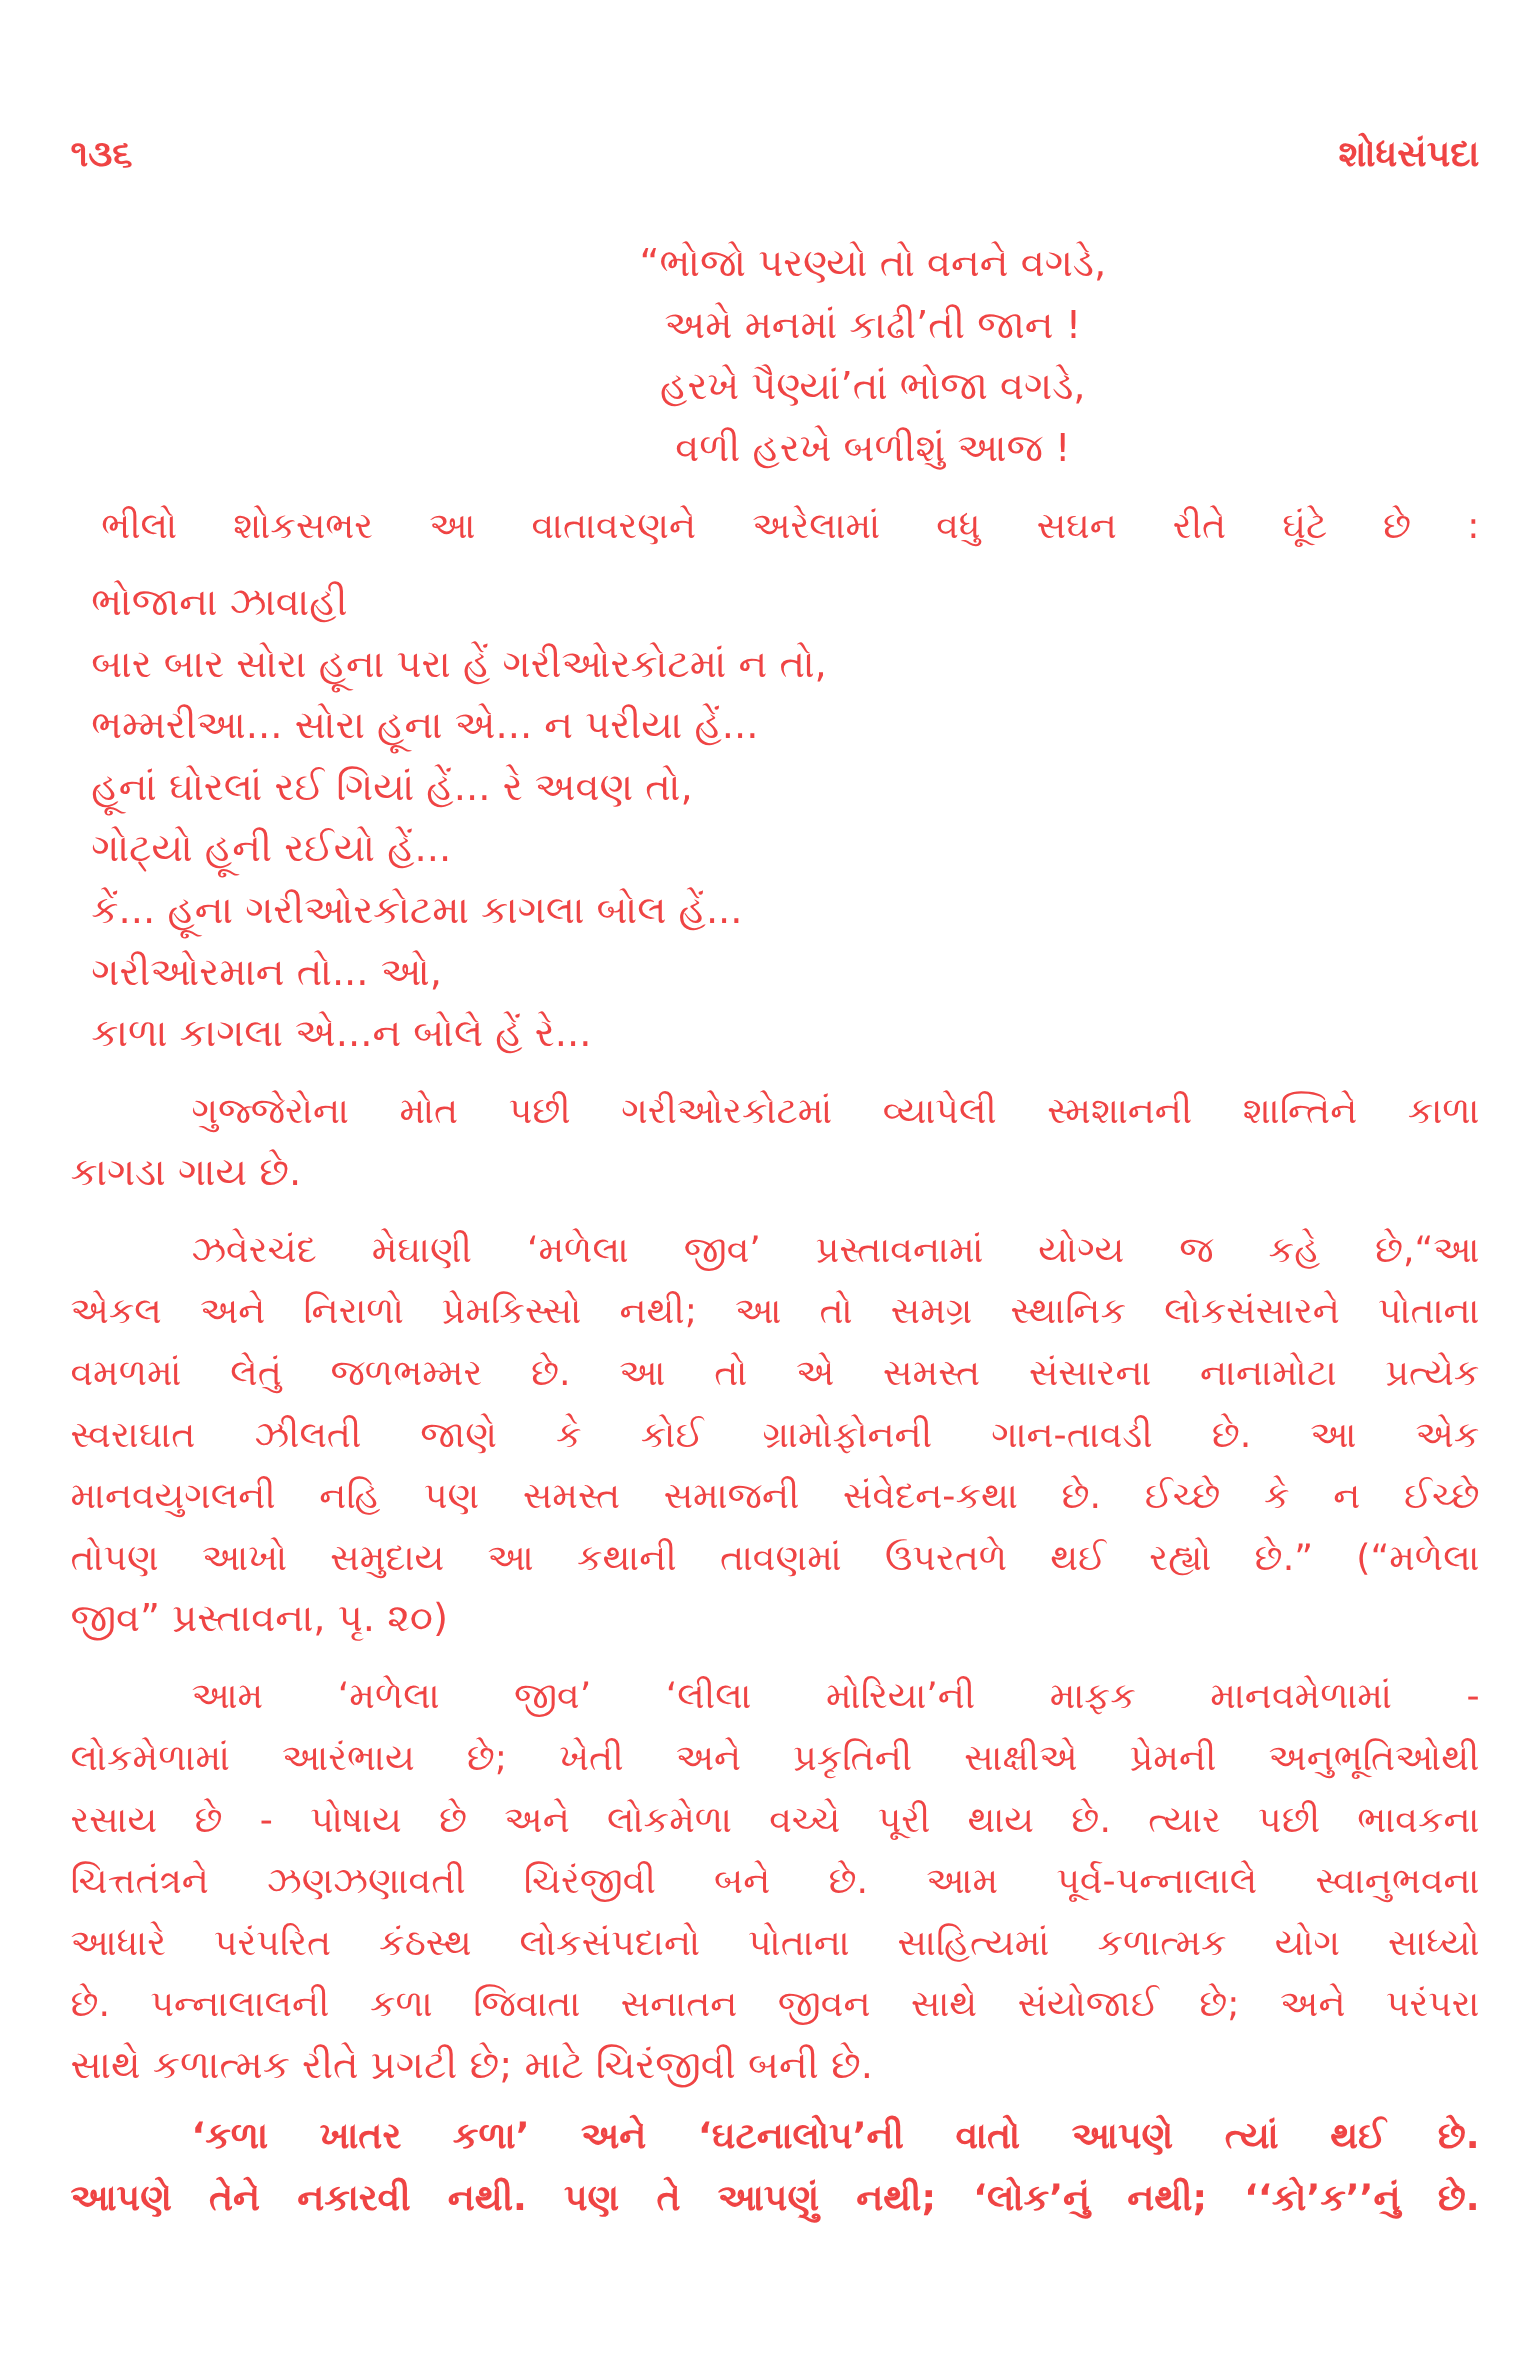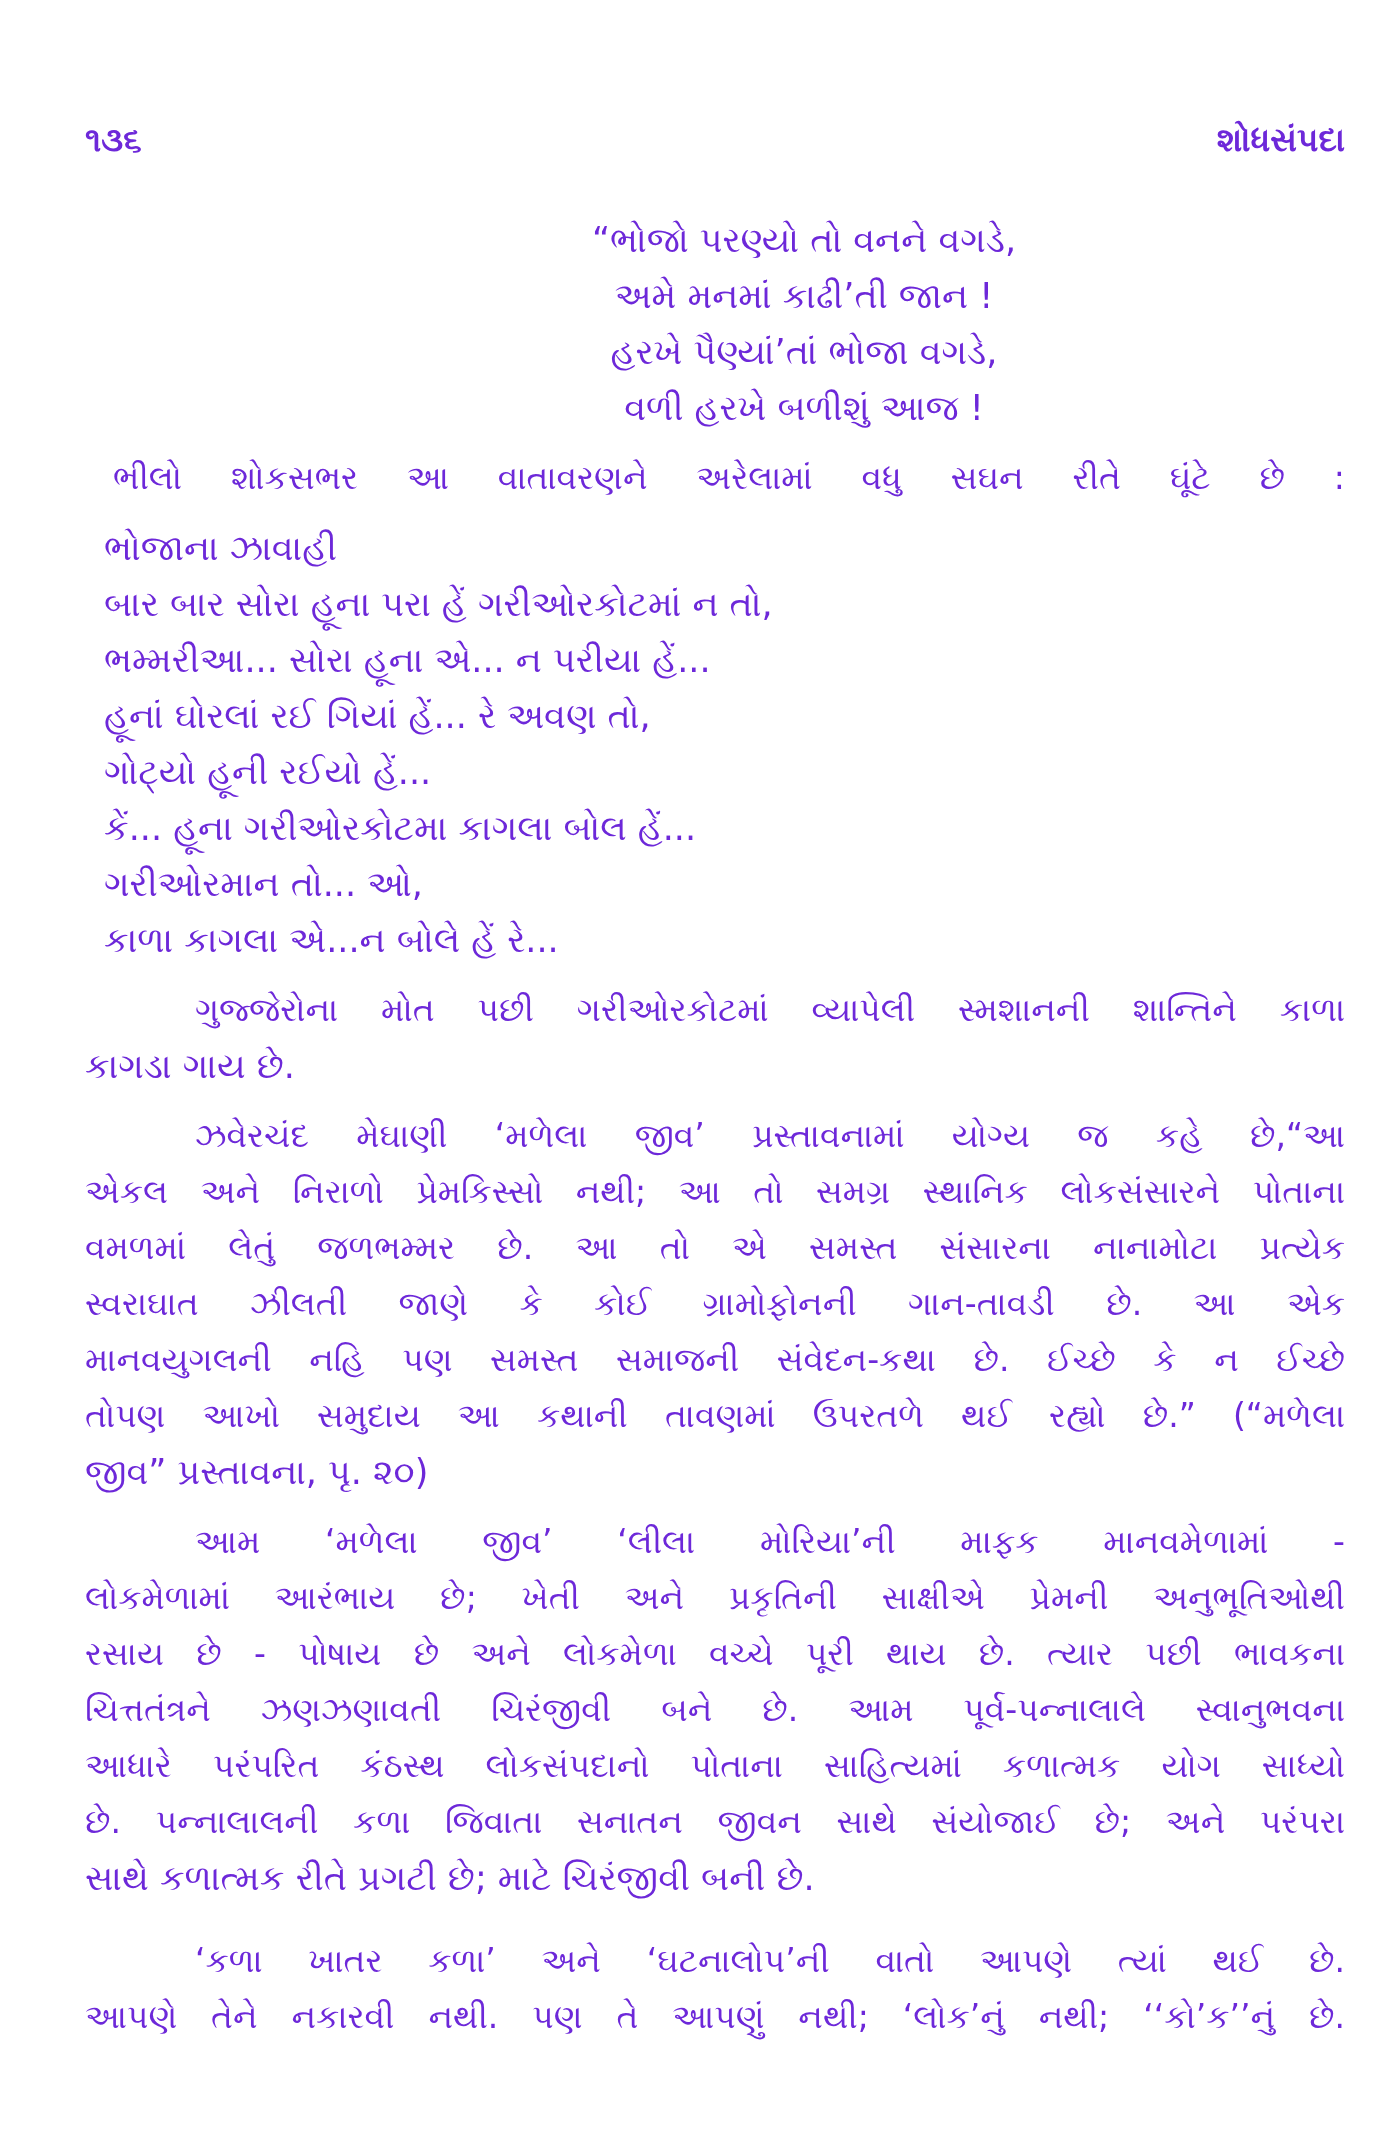--- a/index.html
+++ b/index.html
@@ -1,25 +1,25 @@
 <!DOCTYPE html>
 <html lang="gu"><head>
 <meta charset="utf-8">
 <style>
   html,body{margin:0;padding:0;background:#777;}
   .sheet{
     position:relative;
     width:1390px;height:2154px;
     margin:0 auto;
     background:#ffffff;
-    color:#6d28d9;
+    color:#ef4444;
     font-family:"DejaVu Sans",sans-serif;
     overflow:hidden;
     box-sizing:border-box;
-    padding:118px 45px 0 85px;
+    padding:118px 45px 0 64px;
   }
   .pg-header{
     display:flex;
     justify-content:space-between;
     align-items:baseline;
     font-size:33px;
     font-weight:bold;
     line-height:44px;
   }
   .line{
@@ -32,21 +32,21 @@
     line-height:56px;
     text-align:justify;
     text-align-last:justify;
     white-space:nowrap;
   }
   .verse{margin-left:178px;}
   .verse-1{margin-top:50px;text-align:center;}
   .verse-2{margin-top:14px;margin-left:19px;}
   .intro{margin-top:14px;padding-left:28px;}
   .para{margin-top:14px;}
-  .para-last{margin-top:27px;}
+  .para-last{margin-top:8px;font-weight:bold;}
   .ind{padding-left:110px;}
 </style>
 </head>
 <body>
 
 <div class="sheet">
 
   <div class="pg-header">
     <span>૧૩૬</span>
     <span>શોધસંપદા</span>

